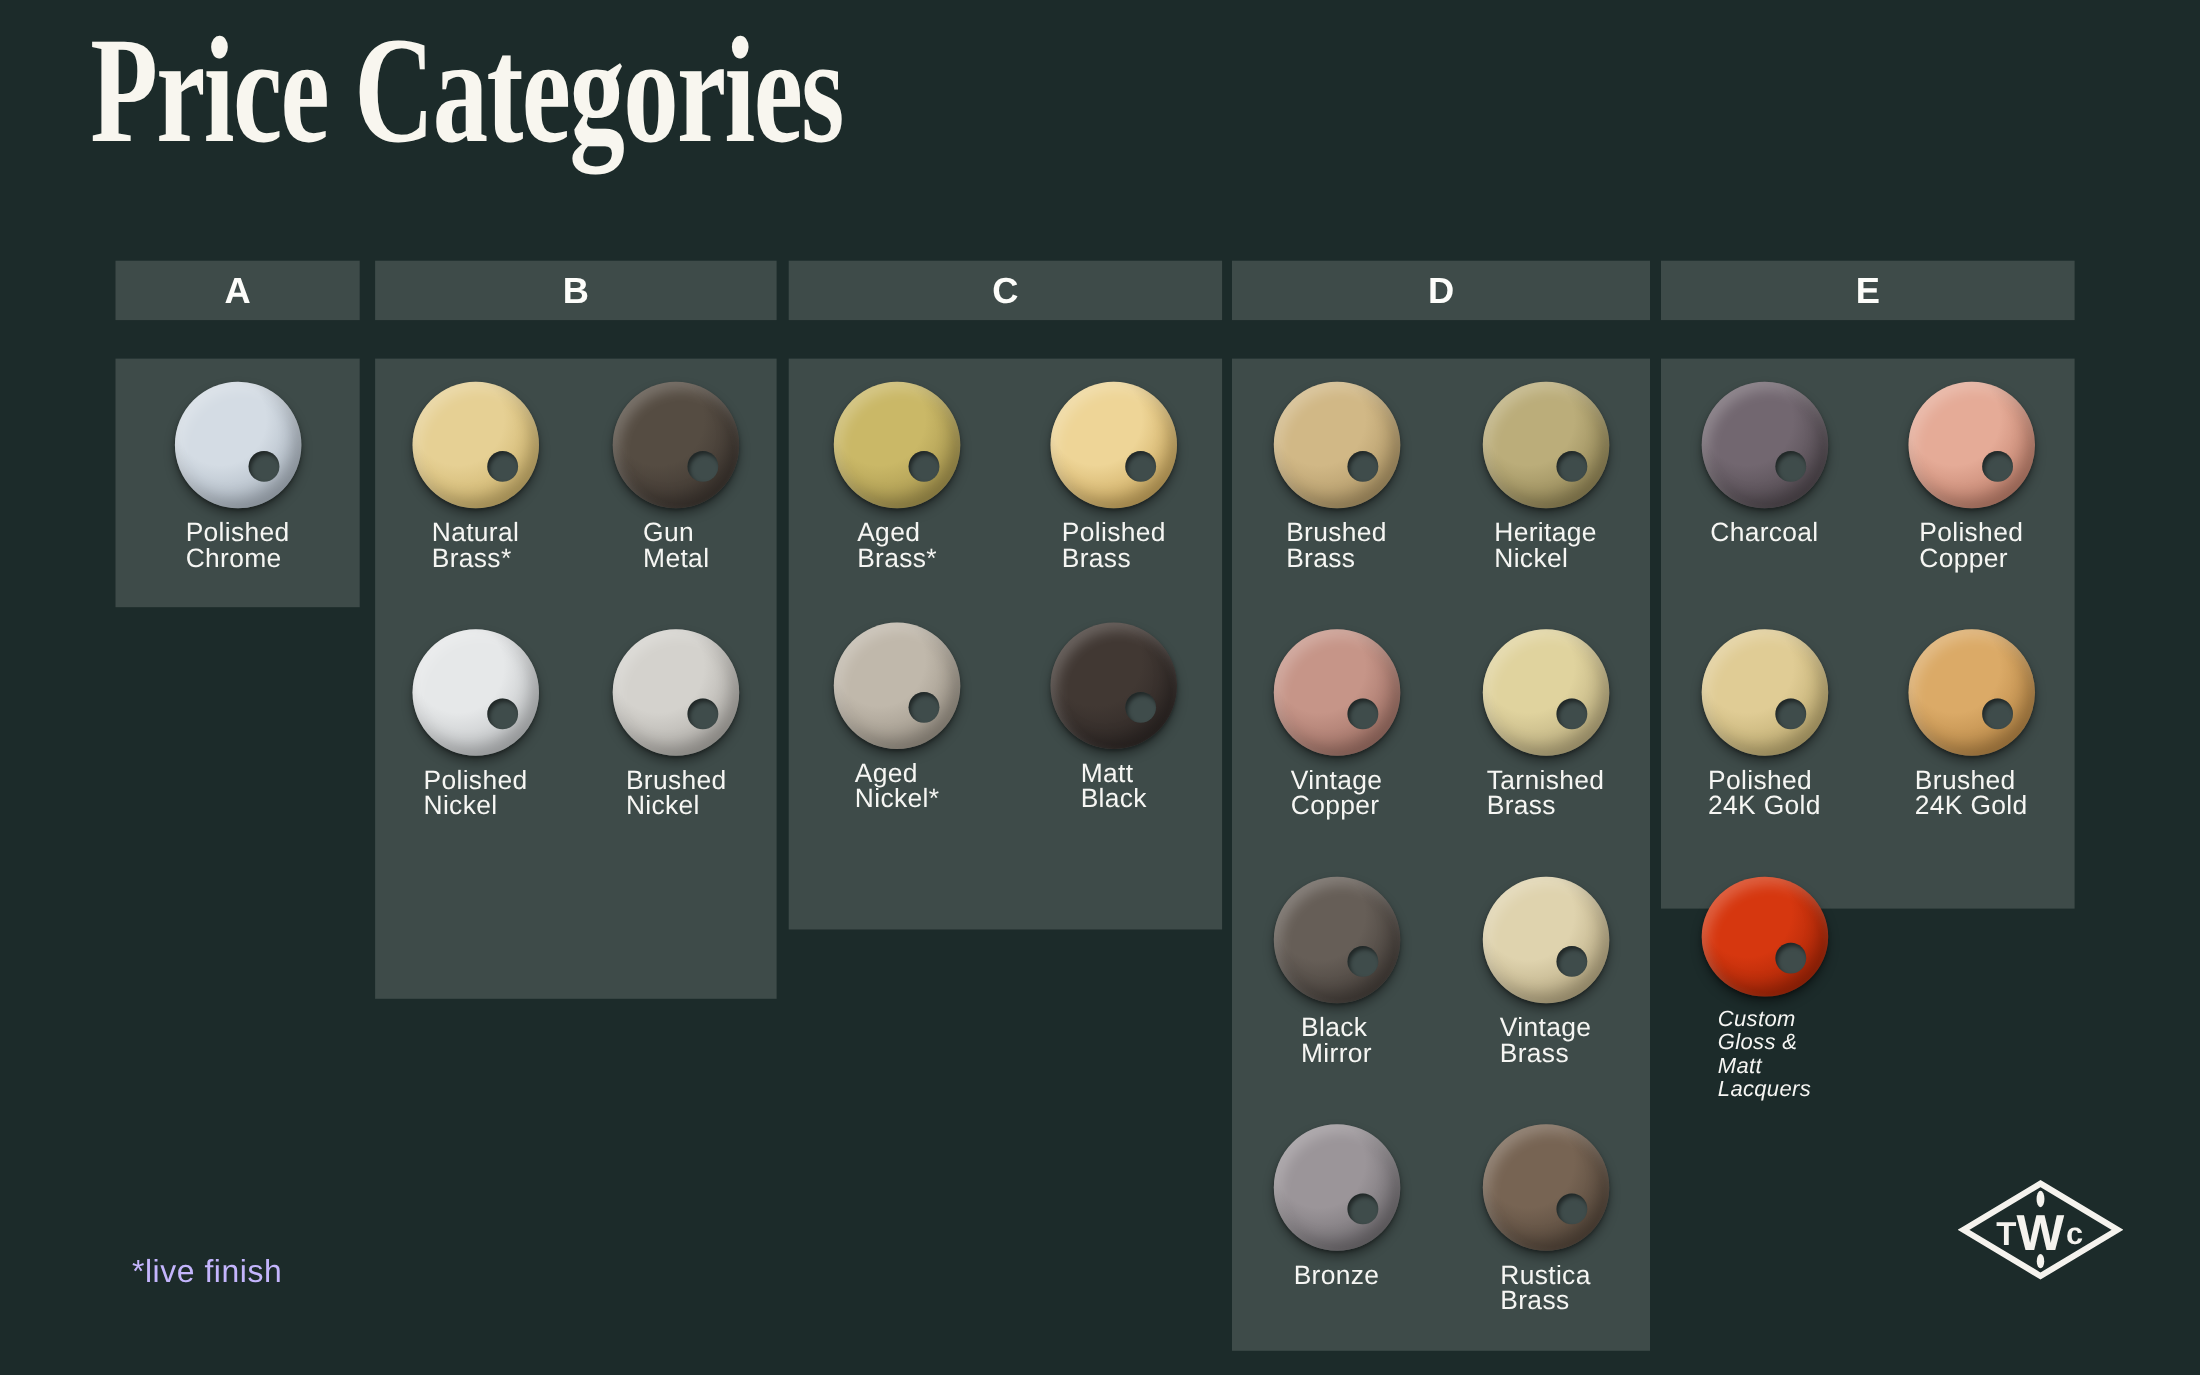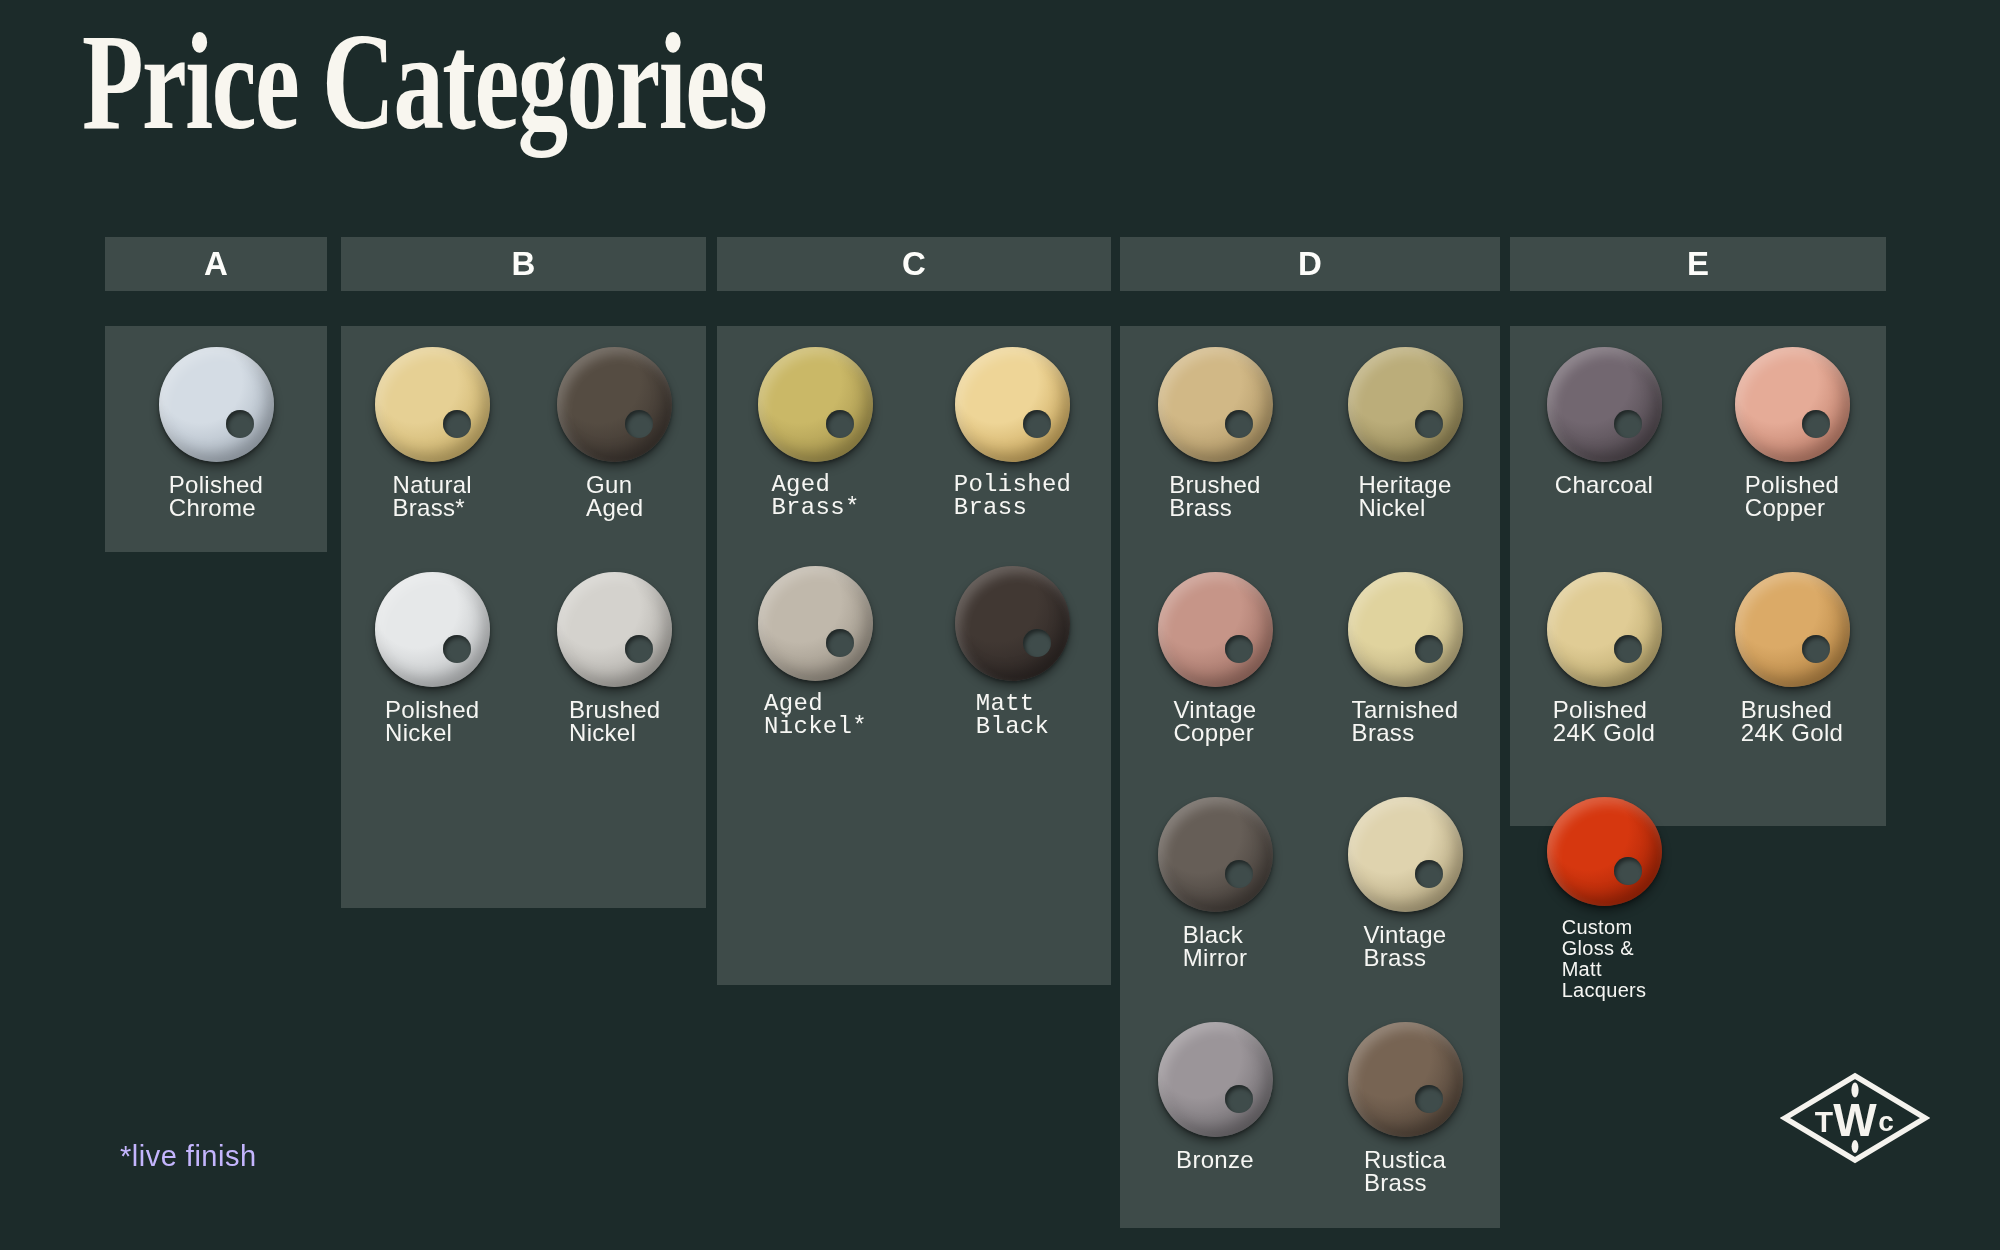--- a/index.html
+++ b/index.html
@@ -46,30 +46,30 @@
     left:59%; top:55%;
     background:#3f4c4b;
     box-shadow:inset 2px 3px 4px rgba(0,0,0,.5);
   }
   .finish-label {
     margin-top:11px;
     font-size:24px; line-height:23px; font-weight:400;
     color:#f6f6f3; white-space:pre-line;
     letter-spacing:.3px;
   }
-  .finish-label.small { font-size:20px; line-height:21px; }
+  .finish-label.small { font-size:20px; line-height:21px;font-style:italic; }
   
   .col-a { left:105px; width:222px; }
   .col-b { left:341px; width:365px; }
   .col-c { left:717px; width:394px; }
   .col-d { left:1120px; width:380px; }
   .col-e { left:1510px; width:376px; }
   .panel.col-a { height:226px; grid-auto-rows:226px; }
   .panel.col-b { height:582px; grid-auto-rows:225px; }
-  .panel.col-c { height:659px; grid-auto-rows:219px;font-family:Liberation Mono, monospace; }
+  .panel.col-c { height:519px; grid-auto-rows:219px; }
   .panel.col-d { height:902px; grid-auto-rows:225px; }
   .panel.col-e { height:500px; grid-auto-rows:225px; }
   .footnote {
     position:absolute; left:120px; top:1140px;
     font-size:29px; color:#c4b5fd; letter-spacing:.5px;
   }
   .logo { position:absolute; left:1780px; top:1072px; }
 </style>
 </head>
 <body>
@@ -94,21 +94,21 @@
 
   <div class="panel col-b">
     <div class="cell">
       <div class="swatch" style="--c1: #e6d094; --c2: #c2a65c;"></div>
       <div class="finish-label">Natural
 Brass*</div>
     </div>
     <div class="cell">
       <div class="swatch" style="--c1: #554c42; --c2: #342d29;"></div>
       <div class="finish-label">Gun
-Aged</div>
+Metal</div>
     </div>
     <div class="cell">
       <div class="swatch" style="--c1: #e6e8e9; --c2: #b0b3b5;"></div>
       <div class="finish-label">Polished
 Nickel</div>
     </div>
     <div class="cell">
       <div class="swatch" style="--c1: #d4d2cd; --c2: #a09d98;"></div>
       <div class="finish-label">Brushed
 Nickel</div>

